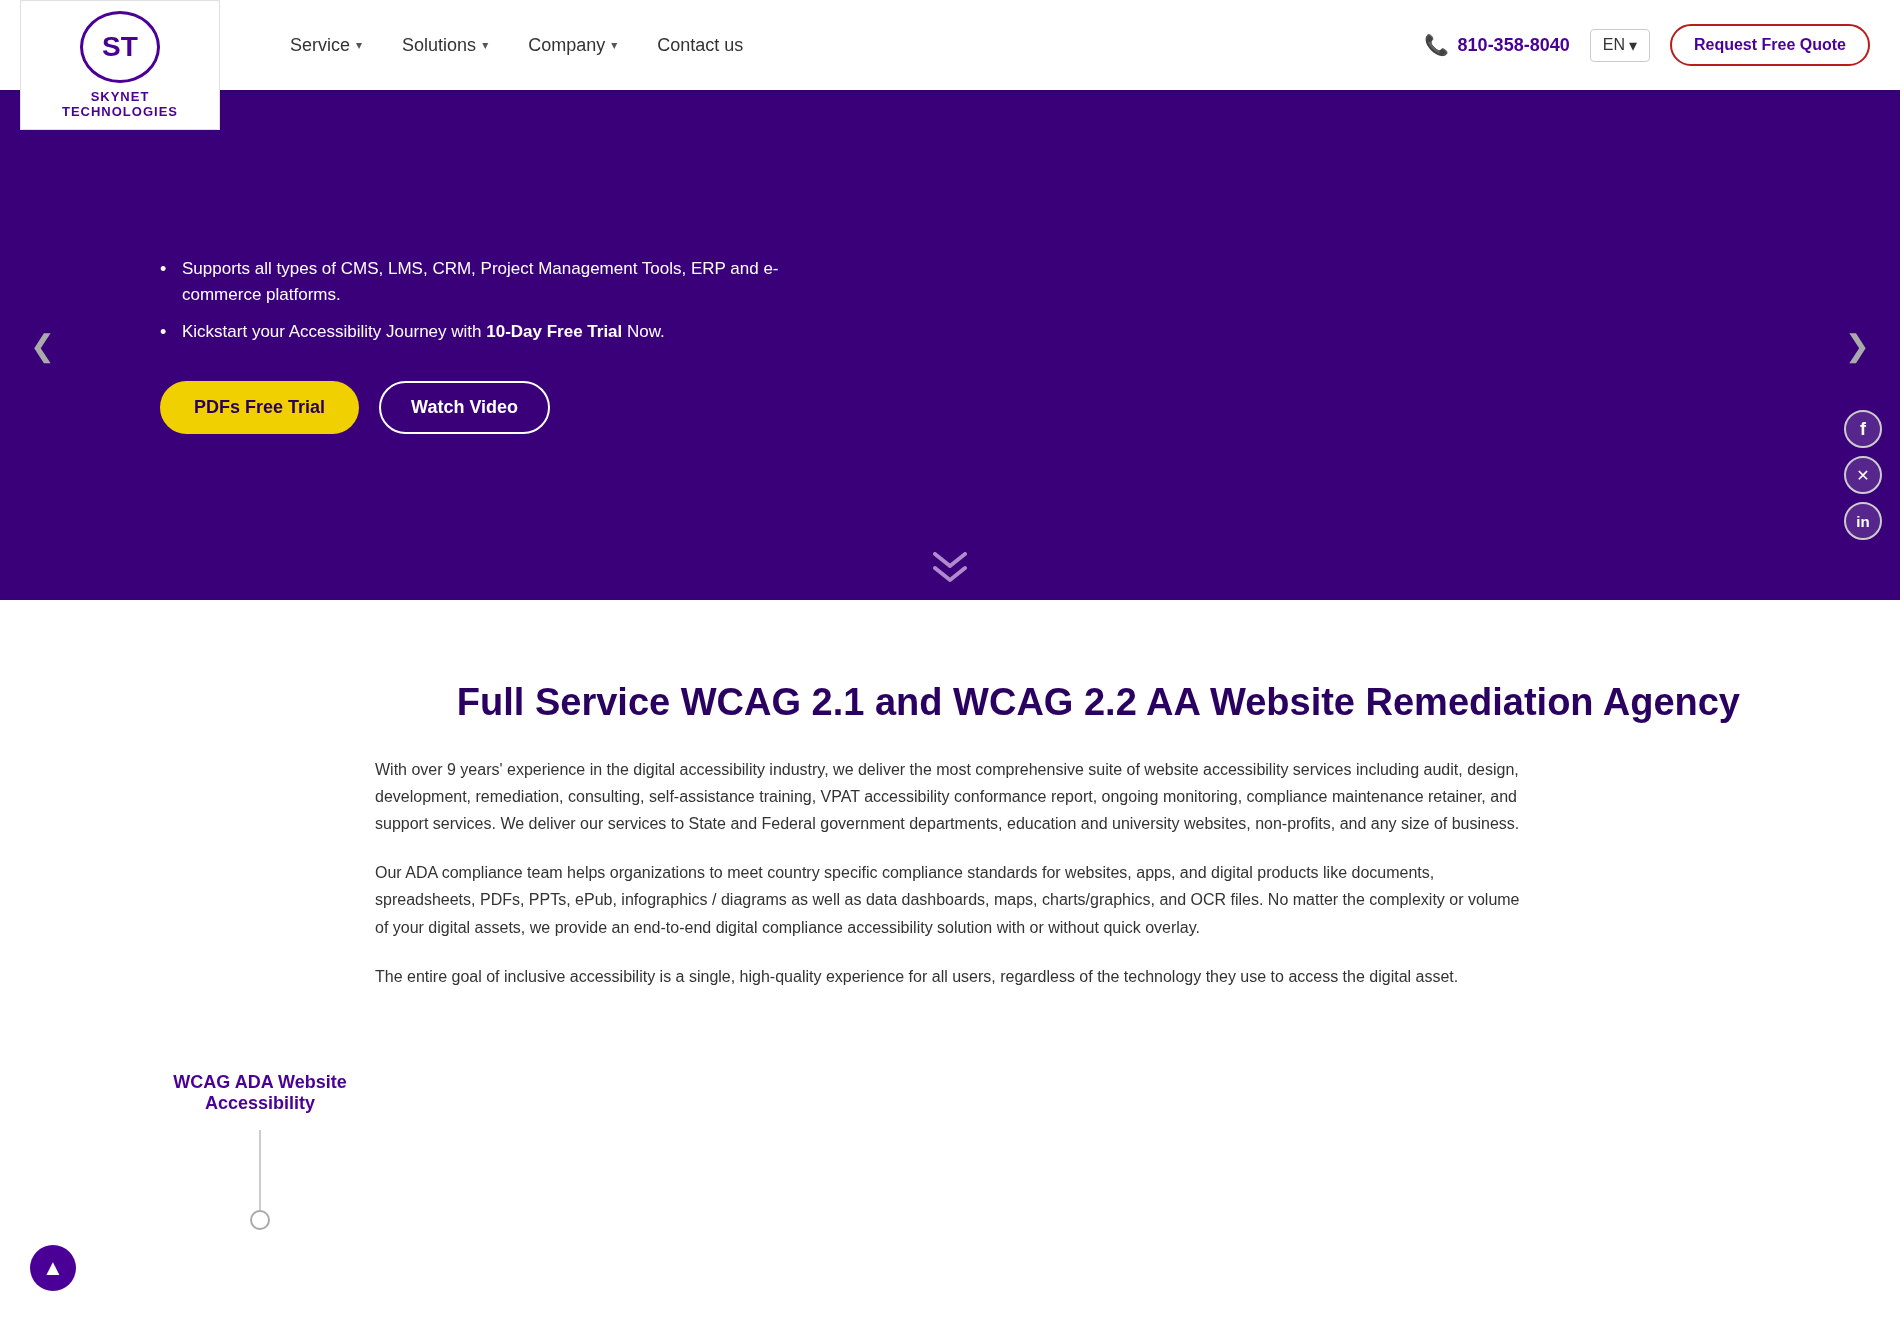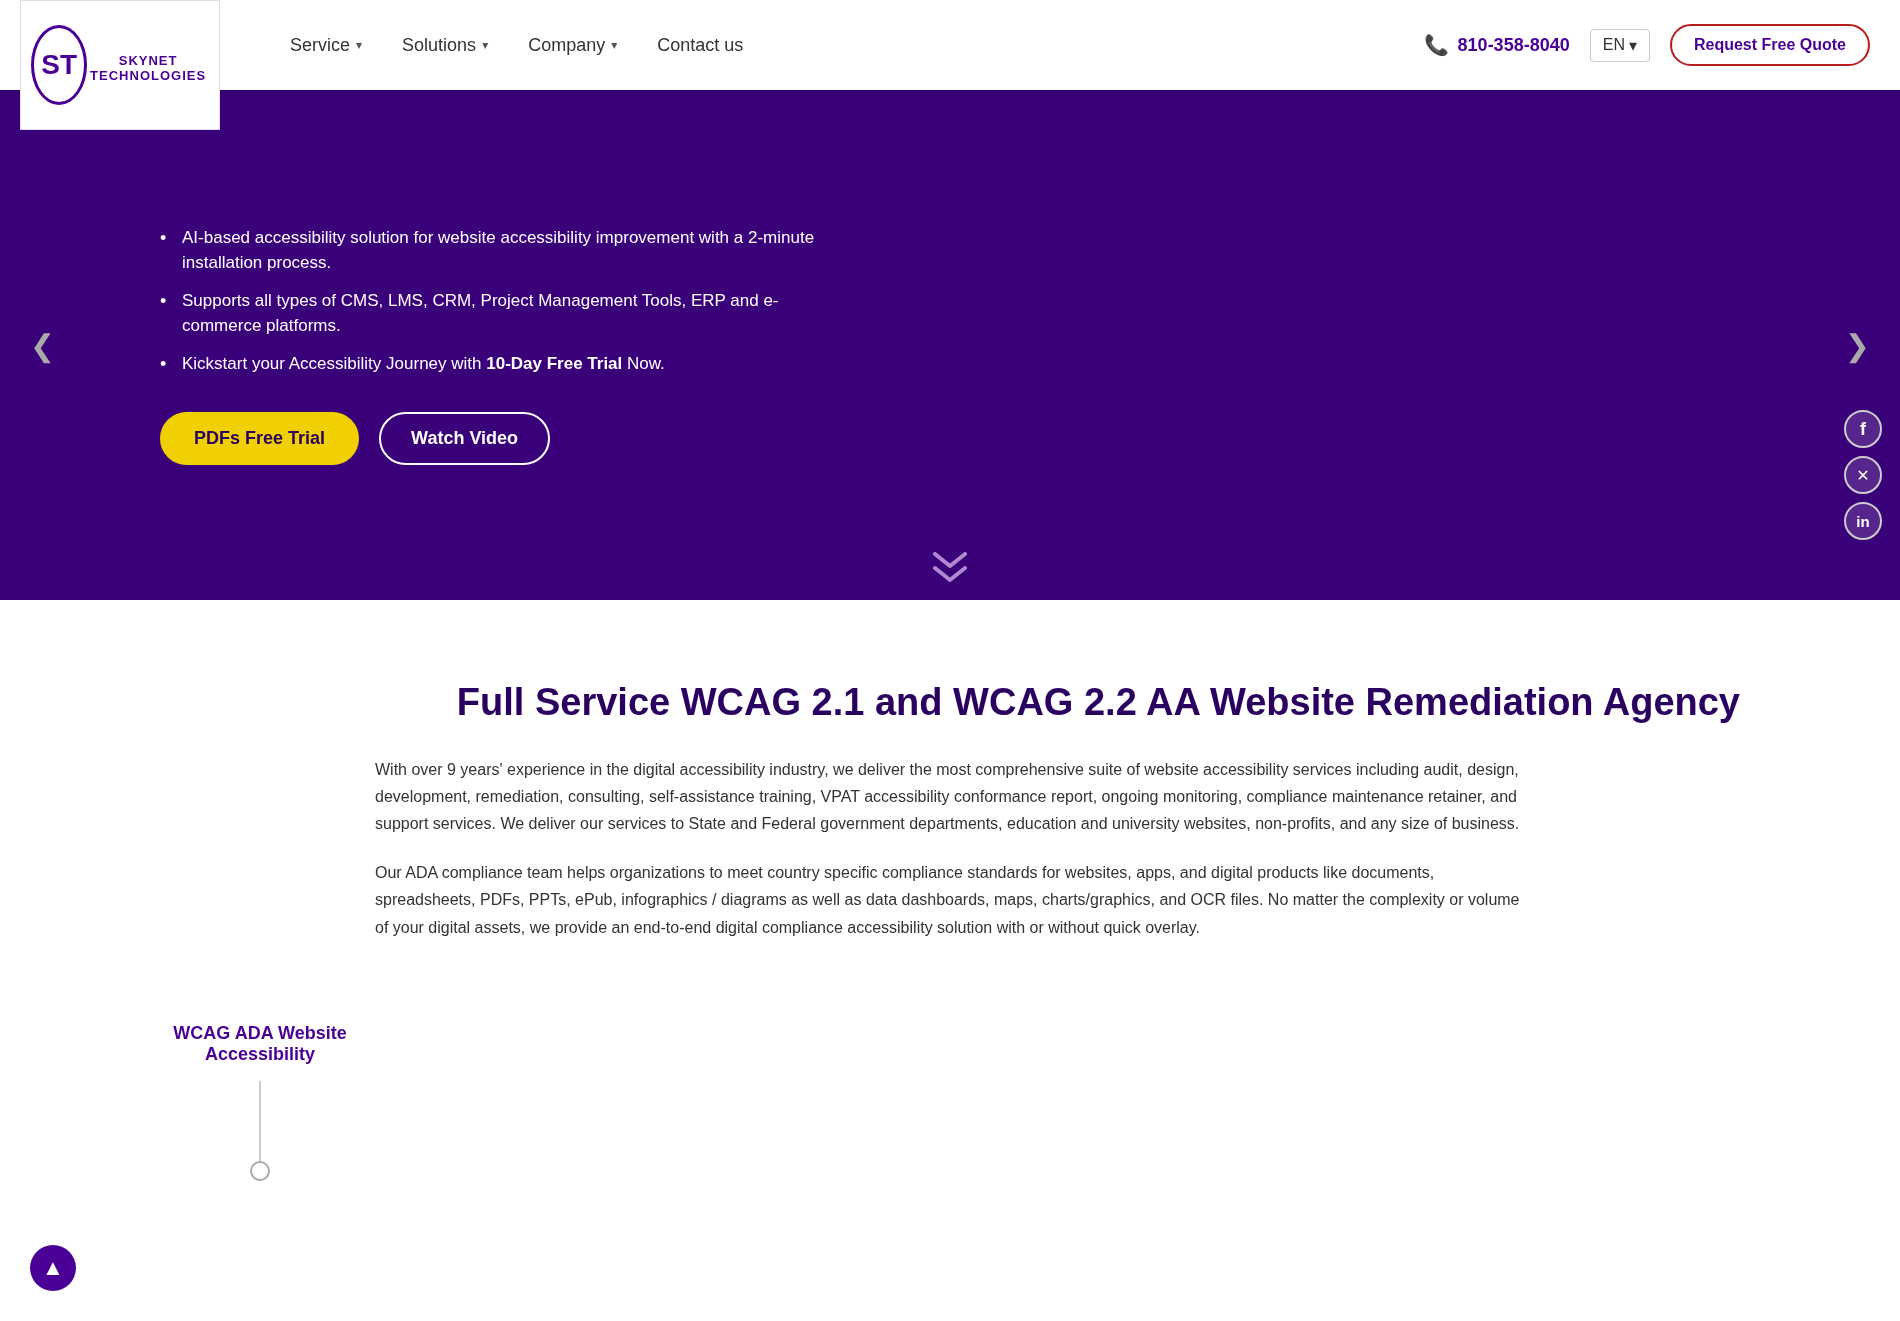--- a/index.html
+++ b/index.html
@@ -15,20 +15,21 @@
       position: relative;
       z-index: 10;
       box-shadow: 0 2px 6px rgba(0,0,0,0.1);
     }
     .logo-box {
       width: 200px;
       height: 130px;
       background: #fff;
       border: 1px solid #e0e0e0;
       display: flex;
+      flex-direction: column;
       align-items: center;
       justify-content: center;
       margin-right: 30px;
       position: absolute;
       top: 0;
       left: 20px;
       z-index: 20;
       padding: 10px;
     }
     .logo-circle {
@@ -323,23 +324,20 @@
       <span>▾</span>
     </div>
     <button class="request-btn">Request Free Quote</button>
   </div>
 </nav>
 
 <section class="hero">
   <span class="arrow-prev">❮</span>
   <div class="hero-content">
     <ul class="hero-bullets">
-      <li>
-        <span>AI-based accessibility solution for website accessibility improvement with a 2-minute installation process.</span>
-      </li>
       <li>
         <span>Supports all types of CMS, LMS, CRM, Project Management Tools, ERP and e-commerce platforms.</span>
       </li>
       <li>
         Kickstart your Accessibility Journey with <strong>10-Day Free Trial</strong> Now.
       </li>
     </ul>
     <div class="hero-btns">
       <button class="btn-yellow">PDFs Free Trial</button>
       <button class="btn-outline">Watch Video</button>
@@ -358,20 +356,21 @@
     <polyline points="5,2 20,14 35,2" stroke="#b08ad0" stroke-width="4" fill="none" stroke-linecap="round" stroke-linejoin="round"></polyline>
     <polyline points="5,16 20,28 35,16" stroke="#b08ad0" stroke-width="4" fill="none" stroke-linecap="round" stroke-linejoin="round"></polyline>
   </svg>
 </div>
 </section>
 
 <section class="section-white">
   <h2 class="section-title">Full Service WCAG 2.1 and WCAG 2.2 AA Website Remediation Agency</h2>
   <p class="section-body">With over 9 years' experience in the digital accessibility industry, we deliver the most comprehensive suite of website accessibility services including audit, design, development, remediation, consulting, self-assistance training, VPAT accessibility conformance report, ongoing monitoring, compliance maintenance retainer, and support services. We deliver our services to State and Federal government departments, education and university websites, non-profits, and any size of business.</p>
   <p class="section-body">Our ADA compliance team helps organizations to meet country specific compliance standards for websites, apps, and digital products like documents, spreadsheets, PDFs, PPTs, ePub, infographics / diagrams as well as data dashboards, maps, charts/graphics, and OCR files. No matter the complexity or volume of your digital assets, we provide an end-to-end digital compliance accessibility solution with or without quick overlay.</p>
+  <p class="section-body">The entire goal of inclusive accessibility is a single, high-quality experience for all users, regardless of the technology they use to access the digital asset.</p>
 </section>
 
 <div class="bottom-section">
   <div class="timeline-col">
     <div class="timeline-title">
       WCAG ADA Website<br>Accessibility
     </div>
     <div class="timeline-line"></div>
     <div class="timeline-dot"></div>
   </div>

